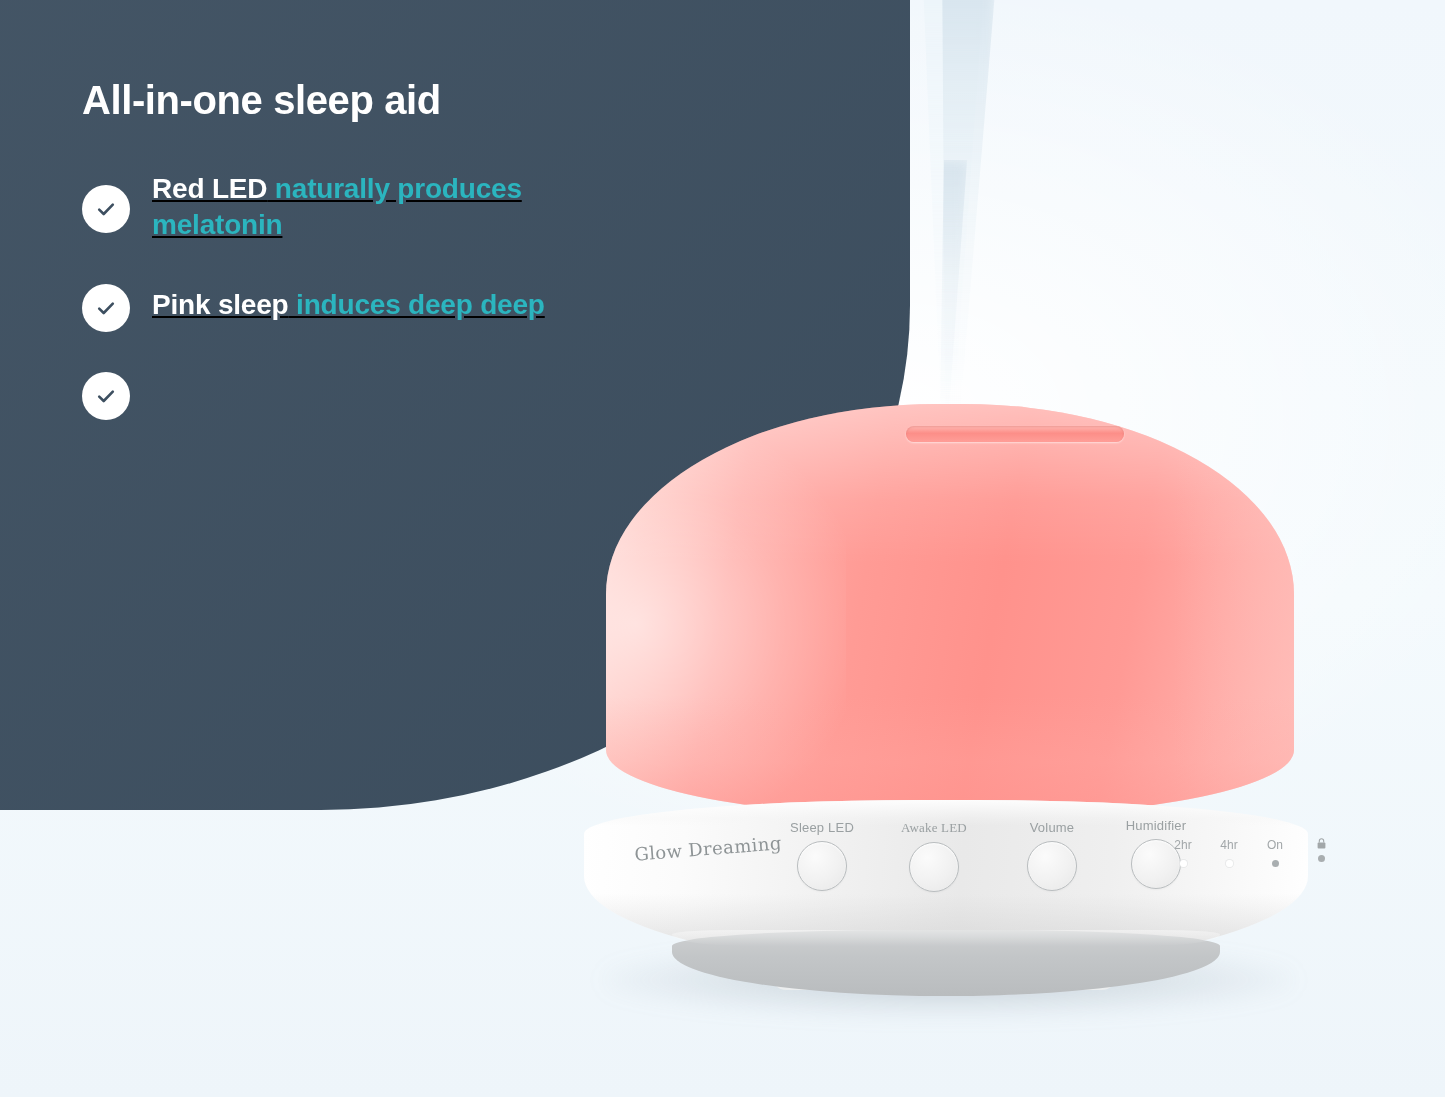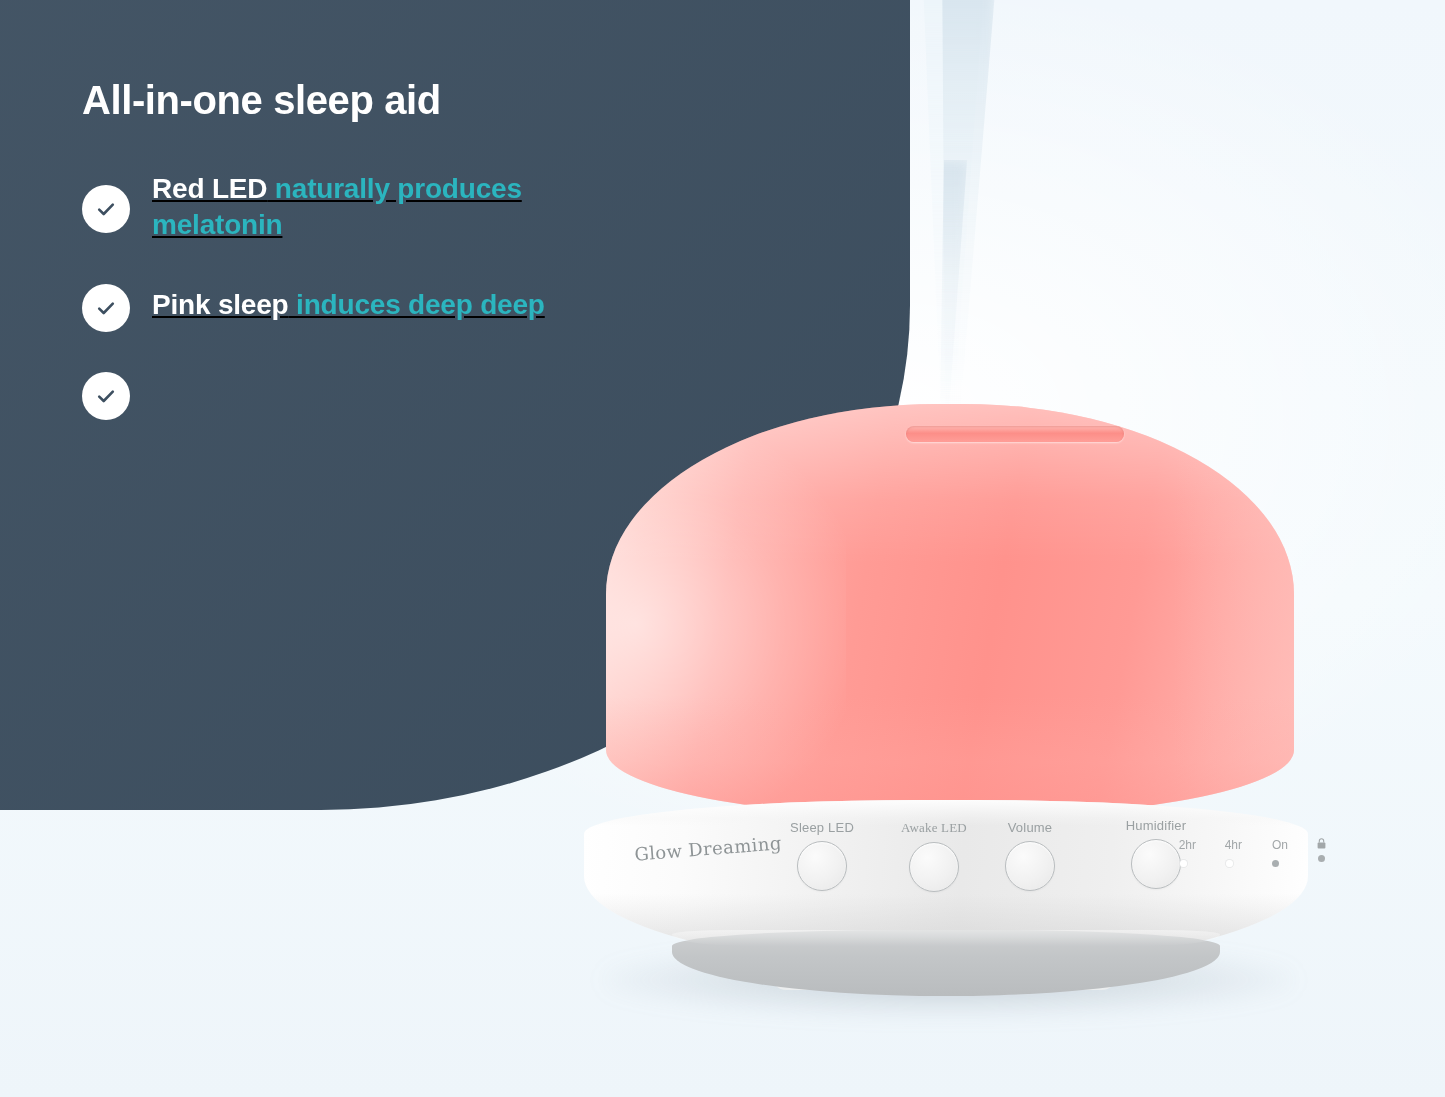--- a/index.html
+++ b/index.html
@@ -295,33 +295,33 @@
     width: 48px;
     height: 48px;
     margin: 0 auto;
     border-radius: 50%;
     border: 1.4px solid #b9bdbf;
     background: radial-gradient(circle at 36% 30%, #fbfbfb 0%, #f1f1f1 55%, #e7e7e7 100%);
     box-shadow: inset 0 1px 2px rgba(255,255,255,0.85), 0 1px 2px rgba(0,0,0,0.04);
   }
   .ctrl.c1 { left: 184px; }
   .ctrl.c2 { left: 296px; font-family: Liberation Serif, serif; }
-  .ctrl.c3 { left: 392px; }
+  .ctrl.c3 { left: 414px; }
   .ctrl.c4 { left: 518px; top: 18px; }
 
   .indicators {
     position: absolute;
     left: 586px;
     top: 38px;
     display: flex;
     gap: 20px;
   }
   .ind {
     width: 26px;
-    text-align: right;
+    text-align: center;
   }
   .ind .ind-label {
     font-size: 12px;
     color: #a2a7a9;
     white-space: nowrap;
     margin-bottom: 8px;
   }
   .ind .ind-dot {
     width: 7px;
     height: 7px;

